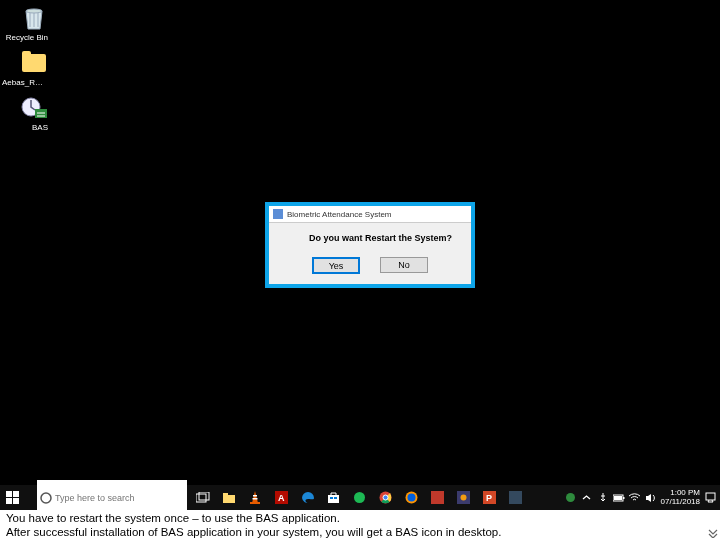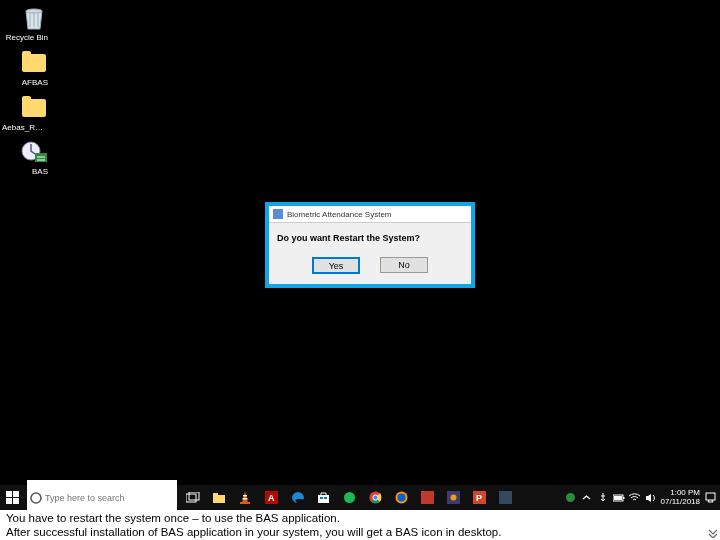--- a/index.html
+++ b/index.html
@@ -9,27 +9,27 @@
 .icons{position:absolute;top:4px;left:2px;display:flex;flex-direction:column;gap:6px}
 .dicon{width:46px;display:flex;flex-direction:column;align-items:flex-end;cursor:pointer}
 .dicon .glyph{width:28px;height:28px;display:flex;align-items:center;justify-content:center}
 .dicon .lbl{font-size:8px;color:#fff;text-align:center;margin-top:2px;line-height:1.1;max-width:46px;overflow:hidden;white-space:nowrap;text-overflow:ellipsis}
 .folder{width:24px;height:18px;background:#ffd970;border-radius:0 2px 2px 2px;position:relative}
 .folder:before{content:"";position:absolute;top:-3px;left:0;width:9px;height:3px;background:#ffd970;border-radius:2px 2px 0 0}
 .dialog{position:absolute;top:202px;left:265px;width:210px;background:#f0f0f0;border:4px solid #0ea5e9;box-shadow:2px 2px 8px rgba(0,0,0,.4);font-size:9px}
 .dialog .titlebar{height:17px;background:#fff;border-bottom:1px solid #ccc;display:flex;align-items:center;padding:0 4px}
 .dialog .titlebar .ticon{width:10px;height:10px;background:#5b8dd6;margin-right:4px}
 .dialog .titlebar .ttxt{font-size:8px;color:#333}
-.dialog .body{padding:10px 8px;text-align:left;font-size:9px;font-weight:600;color:#000}
+.dialog .body{padding:10px 19px;text-align:right;font-size:9px;font-weight:600;color:#000}
 .dialog .btnrow{display:flex;justify-content:center;gap:20px;padding:4px 8px 10px}
 .dialog .btn{width:48px;height:16px;background:#e1e1e1;border:1px solid #999;font-size:9px;display:flex;align-items:center;justify-content:center;cursor:pointer}
 .dialog .btn.primary{border:2px solid #0078d7;height:17px}
 .taskbar{position:absolute;top:485px;left:0;width:720px;height:25px;background:#101010;display:flex;align-items:center;color:#fff}
 .start{width:25px;height:25px;display:flex;align-items:center;justify-content:center;cursor:pointer}
-.search{display:flex;align-items:center;background:#fff;height:35px;width:150px;margin-left:2px;border-radius:0}
+.search{display:flex;align-items:center;background:#fff;height:35px;width:150px;margin-left:12px;border-radius:0}
 .search .sicon{width:18px;display:flex;align-items:center;justify-content:center;color:#555}
 .search input{border:none;outline:none;font-size:9px;color:#555;width:120px;background:transparent}
 .tb-icons{display:flex;align-items:center;height:25px;margin-left:8px;gap:10px}
 .tb-icons .ti{width:16px;height:16px;display:flex;align-items:center;justify-content:center;cursor:pointer}
 .tray{margin-left:auto;display:flex;align-items:center;height:25px;padding-right:4px;gap:4px;font-size:8px;color:#fff}
 .tray .clock{text-align:right;line-height:1.1}
 .tray .ti{width:12px;height:12px;display:flex;align-items:center;justify-content:center;color:#fff}
 .caption{position:absolute;top:510px;left:0;width:720px;height:30px;background:#fff;padding:1px 6px;font-size:11.5px;font-family:Calibri,Arial,sans-serif;color:#000;line-height:1.25}
 .scroll-stub{position:absolute;right:0;bottom:0;width:14px;height:14px;display:flex;align-items:center;justify-content:center;color:#666}
 </style>
@@ -47,26 +47,20 @@
               <path d="M8 8v14M12 8v14M16 8v14" stroke="#9ab" stroke-width="1"></path>
               <ellipse cx="12" cy="6" rx="8" ry="2" fill="#cdd" stroke="#9ab"></ellipse>
             </svg>
         </div>
         <div class="lbl">Recycle Bin</div>
       </div>
       <div class="dicon">
         <div class="glyph">
             <div class="folder"></div>
           </div>
-        <div class="lbl">AFBAS</div>
-      </div>
-      <div class="dicon">
-        <div class="glyph">
-            <div class="folder"></div>
-          </div>
         <div class="lbl">Aebas_RD_...</div>
       </div>
       <div class="dicon">
         <div class="glyph">
           <svg width="26" height="26" viewBox="0 0 26 26">
               <circle cx="10" cy="12" r="9" fill="#eef" stroke="#88a"></circle>
               <path d="M10 5v7l4 3" stroke="#557" stroke-width="1.5" fill="none"></path>
               <rect x="14" y="14" width="12" height="9" fill="#2e8b3d"></rect>
               <path d="M16 18h8M16 21h8" stroke="#fff" stroke-width="1"></path>
             </svg>

